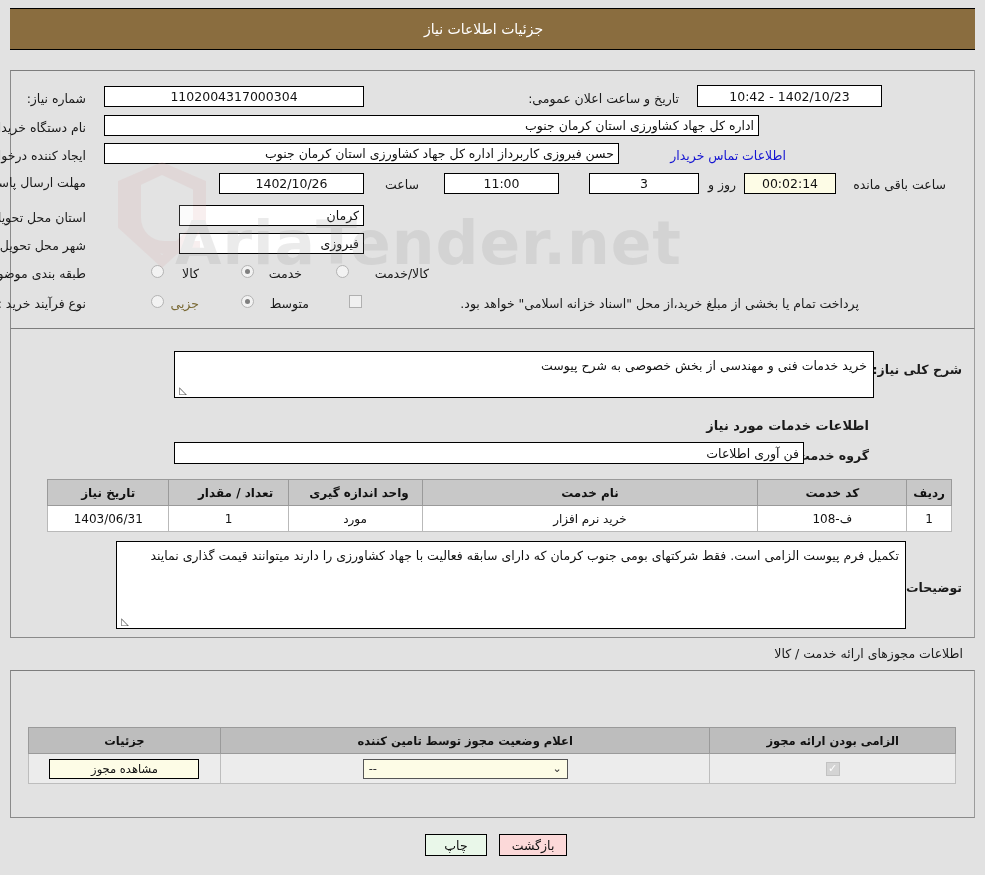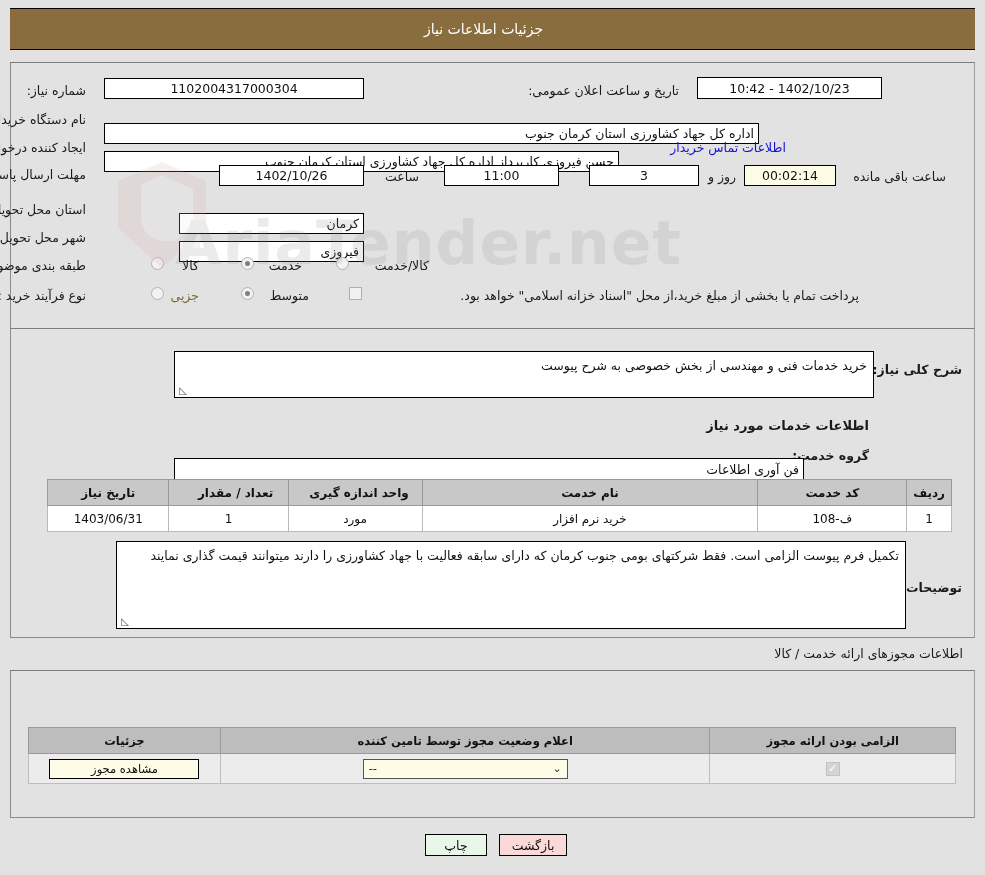--- a/index.html
+++ b/index.html
@@ -22,41 +22,41 @@
   .titlebar .tt {
     color: #ffffff; font-size: 14px; padding-right: 18px; letter-spacing: .2px;
   }
 
   
   .panel {
     position: absolute; background: #e2e2e2;
     border: 1px solid #8a8a8a;
     border-top-color: #7d7d7d; border-right-color: #9c9c9c;
   }
-  #panel-top    { left: 10px; top: 62px;  width: 965px; height: 300px; }
+  #panel-top    { left: 10px; top: 70px;  width: 965px; height: 300px; }
   #panel-mid    { left: 10px; top: 328px; width: 965px; height: 310px; }
   #panel-permit { left: 10px; top: 670px; width: 965px; height: 148px; }
 
   
   .lbl {
     position: absolute; font-size: 12.5px; color: #1a1a1a;
     white-space: nowrap; line-height: 14px;
   }
   .lbl.b { font-weight: bold; }
   .lbl.blue { color: #1414d2; }
   .lbl.olive { color: #7a6a35; }
 
   .fld {
     position: absolute; background: #ffffff; border: 1px solid #000;
     font-size: 12.5px; color: #111; line-height: 16px;
     padding: 1px 4px 0 4px; white-space: nowrap; overflow: hidden;
     display: flex; align-items: center;
   }
   .fld.c  { justify-content: center; }
-  .fld.r  { justify-content: flex-start; margin-top: 16px; }
+  .fld.r  { justify-content: flex-start; }
   .fld.cream { background: #fdfce6; }
 
   
   .tbox {
     position: absolute; background: #fff; border: 1px solid #000;
     font-size: 12.5px; color: #111; line-height: 19px;
     padding: 4px 6px 0 6px; overflow: hidden;
   }
   .tbox .grip {
     position: absolute; left: 2px; bottom: 1px; width: 10px; height: 10px;

